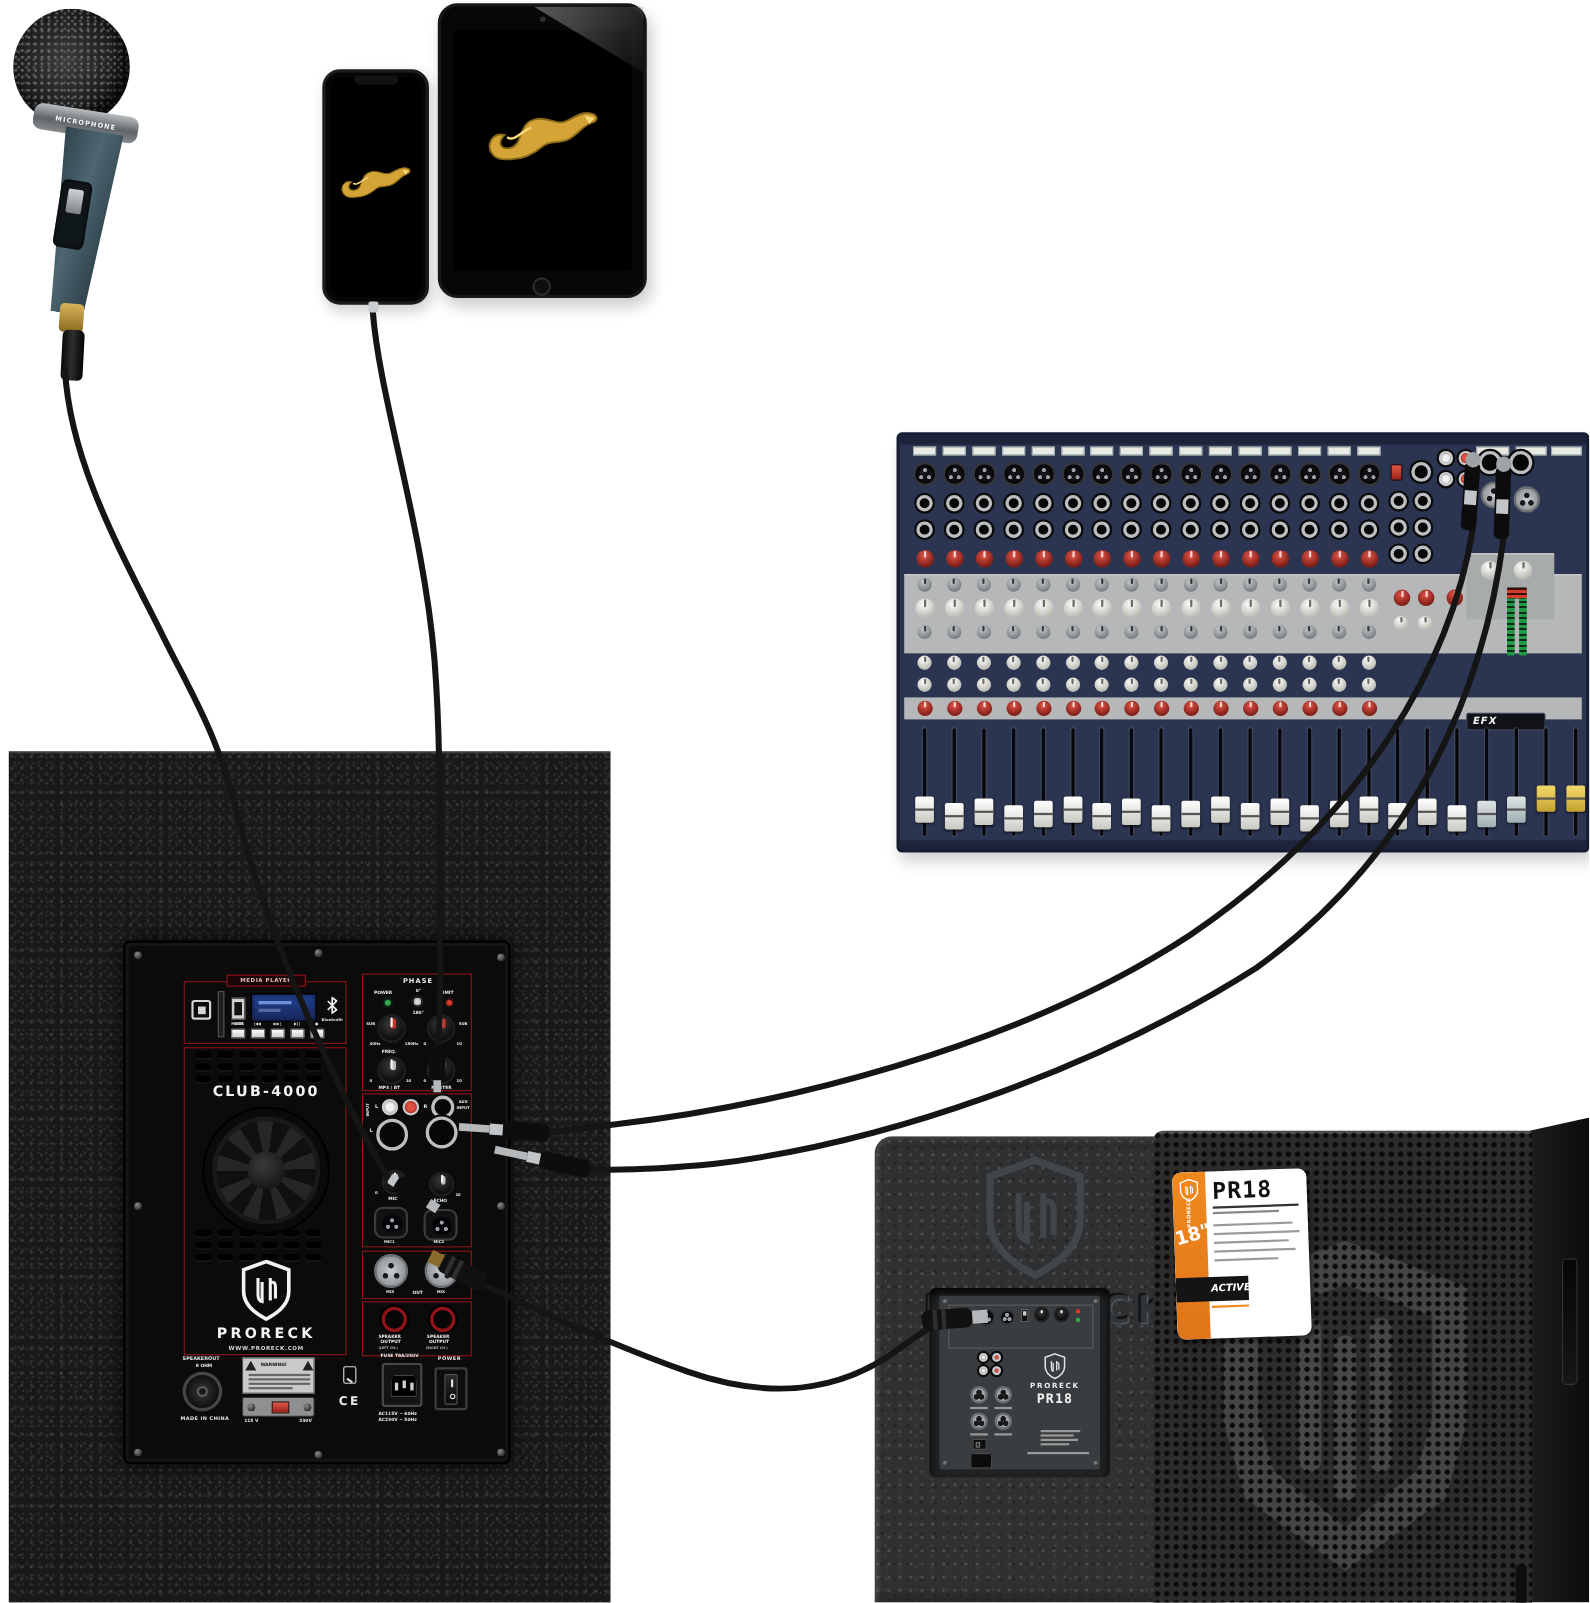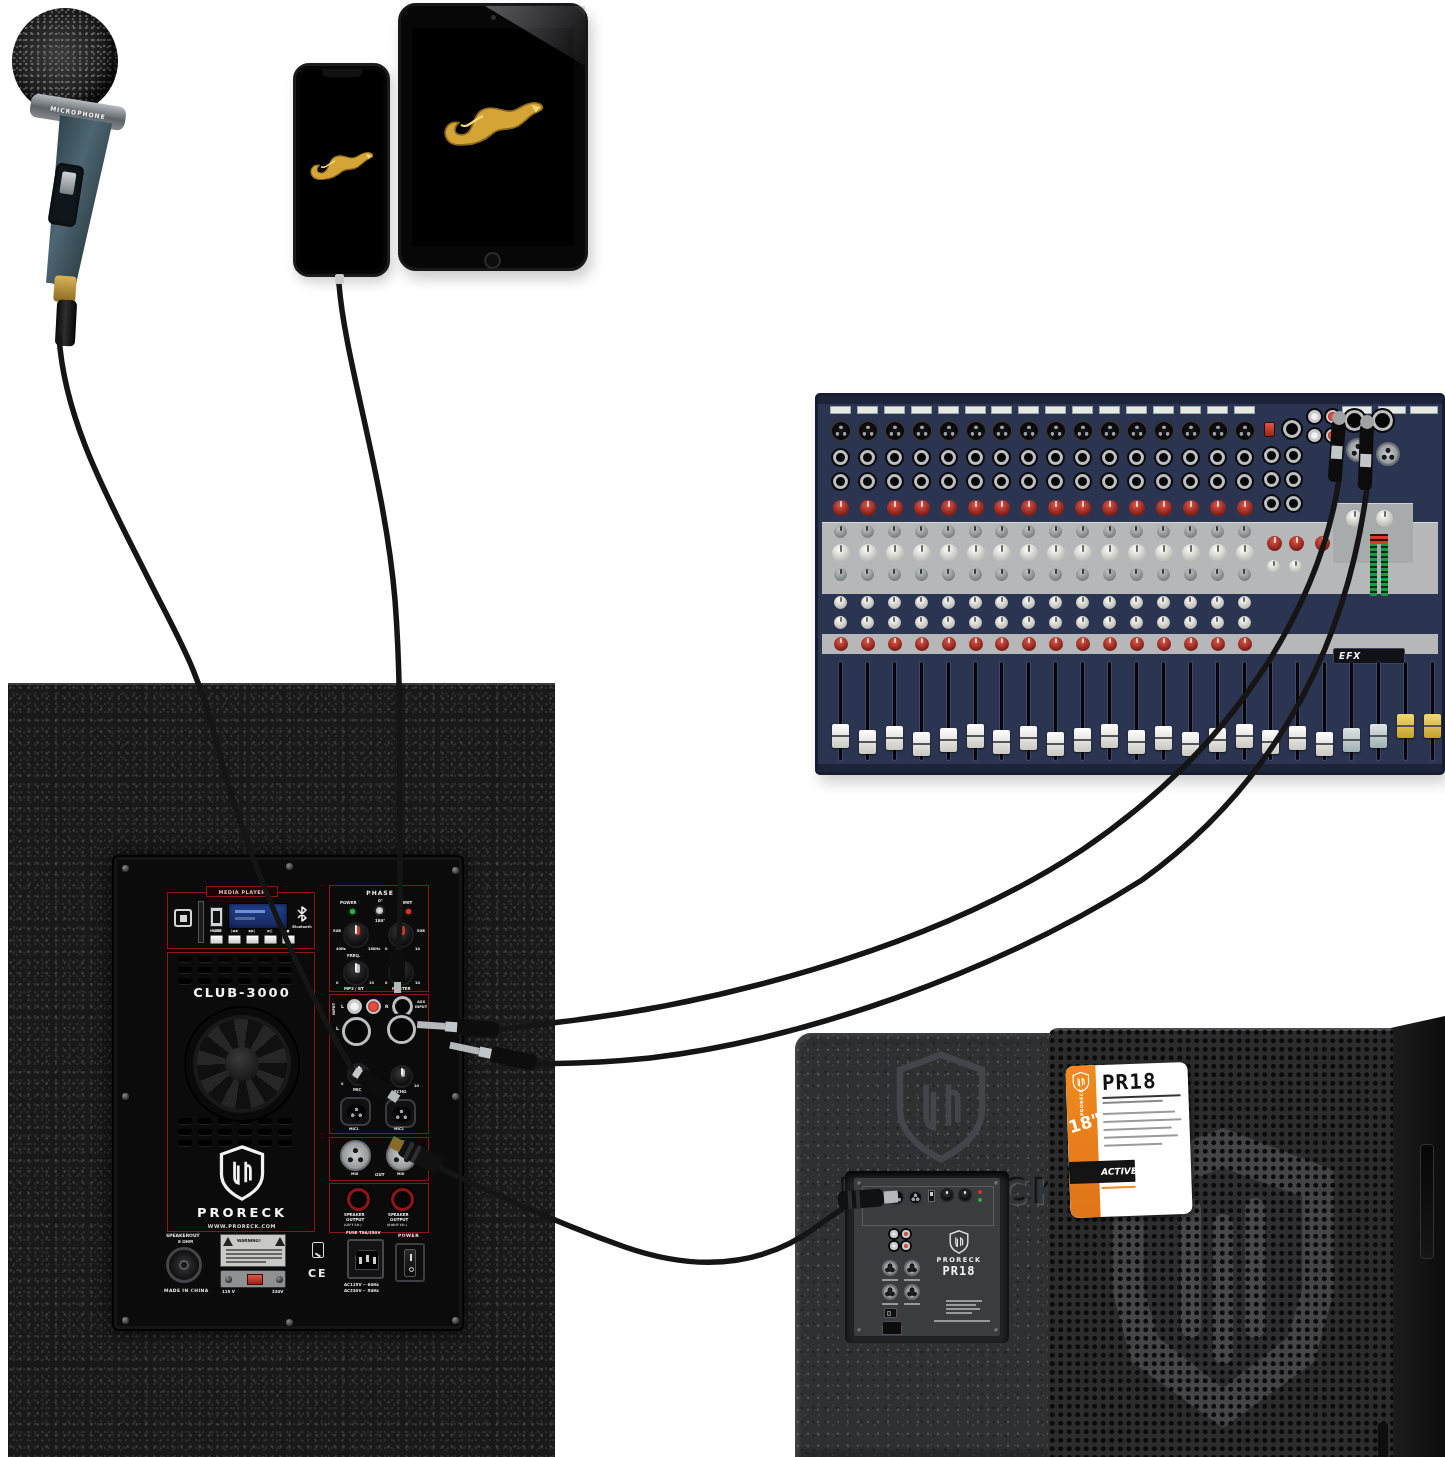--- a/index.html
+++ b/index.html
@@ -498,21 +498,21 @@
             <div class="vslot" style="left: 70px; top: 176px; width: 14px; height: 6px;"></div>
             <div class="vslot" style="left: 90px; top: 176px; width: 14px; height: 6px;"></div>
             <div class="vslot" style="left: 110px; top: 176px; width: 14px; height: 6px;"></div>
             <div class="vslot" style="left: 10px; top: 187px; width: 14px; height: 6px;"></div>
             <div class="vslot" style="left: 30px; top: 187px; width: 14px; height: 6px;"></div>
             <div class="vslot" style="left: 50px; top: 187px; width: 14px; height: 6px;"></div>
             <div class="vslot" style="left: 70px; top: 187px; width: 14px; height: 6px;"></div>
             <div class="vslot" style="left: 90px; top: 187px; width: 14px; height: 6px;"></div>
             <div class="vslot" style="left: 110px; top: 187px; width: 14px; height: 6px;"></div>
           </div>
-        <div style="left:0;top:32px;width:148px;text-align:center;color:#f4f4f4;font-size:13px;font-weight:bold;letter-spacing:2px;">CLUB-3000</div>
+        <div style="left:0;top:32px;width:148px;text-align:center;color:#f4f4f4;font-size:13px;font-weight:bold;letter-spacing:2px;">CLUB-4000</div>
         <div class="fan" style="left:18px;top:55px;width:112px;height:112px;"></div>
         <div class="shield-slot" style="left:50px;top:192px;width:48px;height:56px;color:#f2f2f2;">
             <svg viewBox="0 0 100 120" width="100%" height="100%" style="position:absolute;left:0;top:0;">
               <path d="M50 4 L94 20 V62 Q94 94 50 116 Q6 94 6 62 V20 Z" fill="none" stroke="currentColor" stroke-width="7"></path>
               <path d="M34 36 V68 Q34 80 42 82 V44 M58 36 V80 M58 46 Q68 40 68 54 V76" fill="none" stroke="currentColor" stroke-width="6"></path>
             </svg>
           </div>
         <div style="left:0;top:252px;width:148px;text-align:center;color:#f4f4f4;font-size:13px;font-weight:bold;letter-spacing:3px;">PRORECK</div>
         <div style="left:0;top:270px;width:148px;text-align:center;color:#d8d8d8;font-size:5px;font-weight:bold;letter-spacing:.6px;">WWW.PRORECK.COM</div>
       </div>

